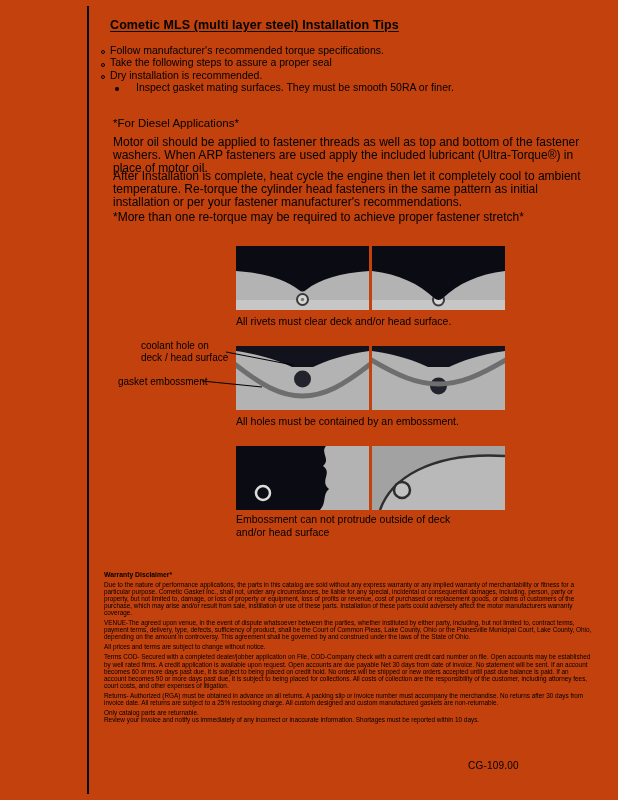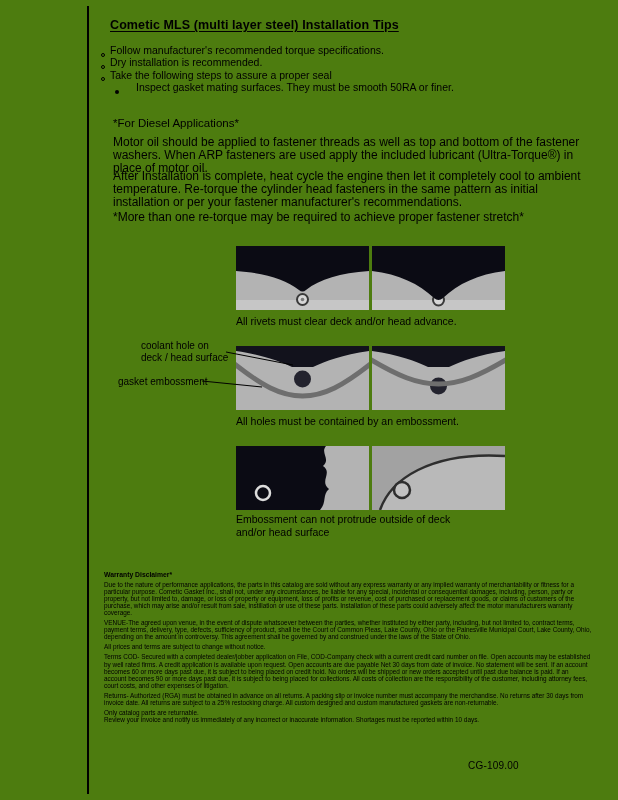--- a/index.html
+++ b/index.html
@@ -1,27 +1,27 @@
 <!DOCTYPE html>
 <html><head>
 <meta charset="utf-8">
 <style>
   * { margin:0; padding:0; box-sizing:border-box; }
   body { background:#ffffff; }
   .page {
-    position:relative; width:618px; height:800px; background:#4d7c0f;
+    position:relative; width:618px; height:800px; background:#c2410c;
     font-family:"Liberation Sans", sans-serif; color:#000; overflow:hidden;
   }
   .edge-line { position:absolute; left:87px; top:6px; width:2px; height:788px; background:#000; }
 
   .title { position:absolute; left:110px; top:18px; font-size:12.5px; font-weight:bold;
            text-decoration:underline; text-underline-offset:2px; letter-spacing:0.1px; }
 
   .tips { position:absolute; left:101px; top:45px; width:505px; font-size:10.5px; }
-  .tip-row { display:flex; align-items:flex-end; line-height:11.8px; margin-bottom:0.5px; }
+  .tip-row { display:flex; align-items:center; line-height:11.8px; margin-bottom:0.5px; }
   .tip-row.sub { padding-left:14px;gap:12px; }
   .b-hollow { flex:0 0 auto; width:4px; height:4px; border:1px solid #000; border-radius:50%; margin:3px 5px 0 0; }
   .b-solid  { flex:0 0 auto; width:4px; height:4px; background:#000; border-radius:50%; margin:3px 5px 0 0; }
 
   .diesel-heading { position:absolute; left:113px; top:117px; font-size:11.5px; font-weight:normal; }
   .body-para { position:absolute; left:113px; width:480px; font-size:12px; line-height:13px; }
   .p1 { top:136px; } .p2 { top:170px; } .p3 { top:211px; }
 
   .col-label { position:absolute; width:133px; text-align:center; font-size:14px;margin-top:44px; }
   .lbl-left  { left:236px; } .lbl-right { left:372px; }
@@ -57,25 +57,25 @@
 
   <h1 class="title">Cometic MLS (multi layer steel) Installation Tips</h1>
 
   <div class="tips">
     <div class="tip-row">
       <span class="b-hollow"></span>
       <span>Follow manufacturer's recommended torque specifications.</span>
     </div>
     <div class="tip-row">
       <span class="b-hollow"></span>
-      <span>Dry installation is recommended.</span>
+      <span>Take the following steps to assure a proper seal</span>
     </div>
     <div class="tip-row">
       <span class="b-hollow"></span>
-      <span>Take the following steps to assure a proper seal</span>
+      <span>Dry installation is recommended.</span>
     </div>
     <div class="tip-row sub">
       <span class="b-solid"></span>
       <span>Inspect gasket mating surfaces.  They must be smooth 50RA or finer.</span>
     </div>
   </div>
 
   <h2 class="diesel-heading">*For Diesel Applications*</h2>
   <p class="body-para p1">Motor oil should be applied to fastener threads as well as top and bottom of the fastener washers. When ARP fasteners are used apply the included lubricant (Ultra-Torque®) in place of motor oil.</p>
   <p class="body-para p2">After Installation is complete, heat cycle the engine then let it completely cool to ambient temperature. Re-torque the cylinder head fasteners in the same pattern as initial installation or per your fastener manufacturer's recommendations.</p>
@@ -94,21 +94,21 @@
     </svg>
   </div>
   <div class="panel pan-right row1-pan">
     <svg viewBox="0 0 133 64">
       <rect width="133" height="64" fill="#b3b3b3"></rect>
       <rect y="54" width="133" height="10" fill="#c6c6c6"></rect>
       <circle cx="66.5" cy="54" r="5.5" fill="#d6d6d6" stroke="#3a3a3a" stroke-width="2"></circle>
       <path d="M0,0 H133 V25 C106,28 86,38 71,52 Q66.5,56 62,52 C47,38 27,28 0,25 Z" fill="#0b0b14"></path>
     </svg>
   </div>
-  <div class="caption cap1">All rivets must clear deck and/or head advance.</div>
+  <div class="caption cap1">All rivets must clear deck and/or head surface.</div>
 
   <div class="col-label lbl-left row2-lbl">RIGHT</div>
   <div class="col-label lbl-right row2-lbl">WRONG</div>
 
   <div class="ann ann1">coolant hole on
 deck / head surface</div>
   <div class="ann ann2">gasket embossment</div>
 
   <div class="panel pan-left row2-pan">
     <svg viewBox="0 0 133 64">

